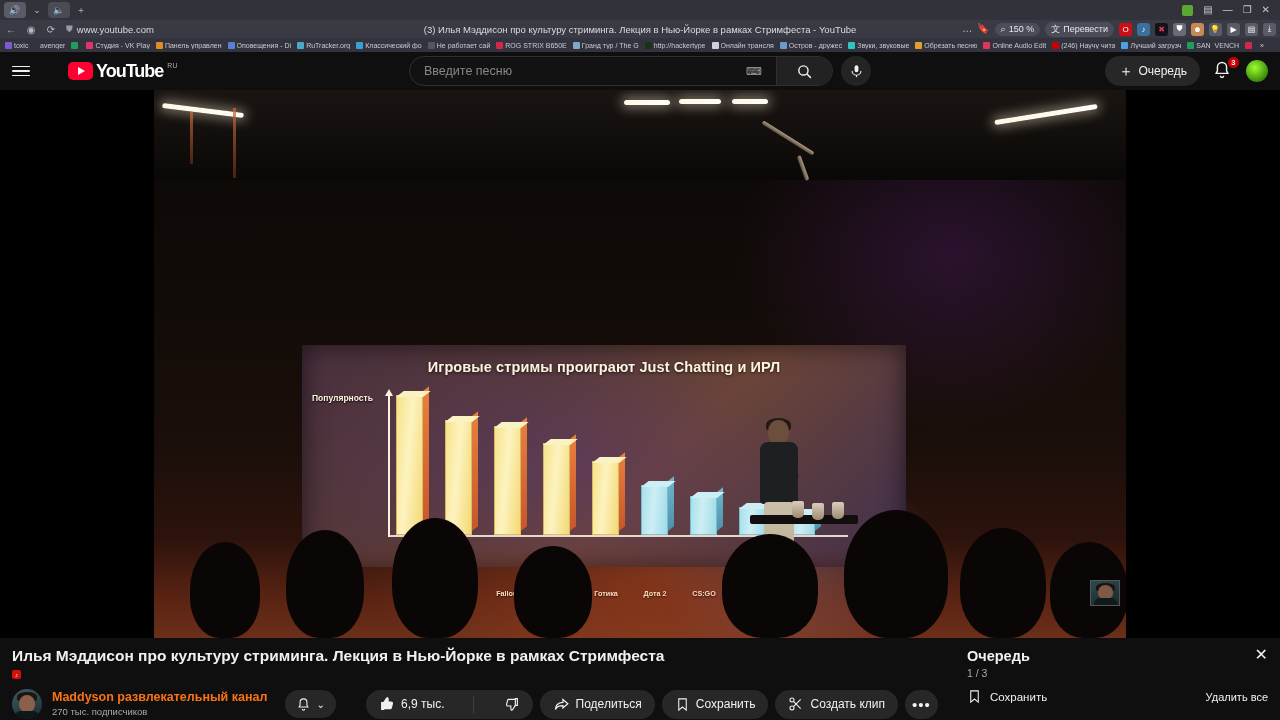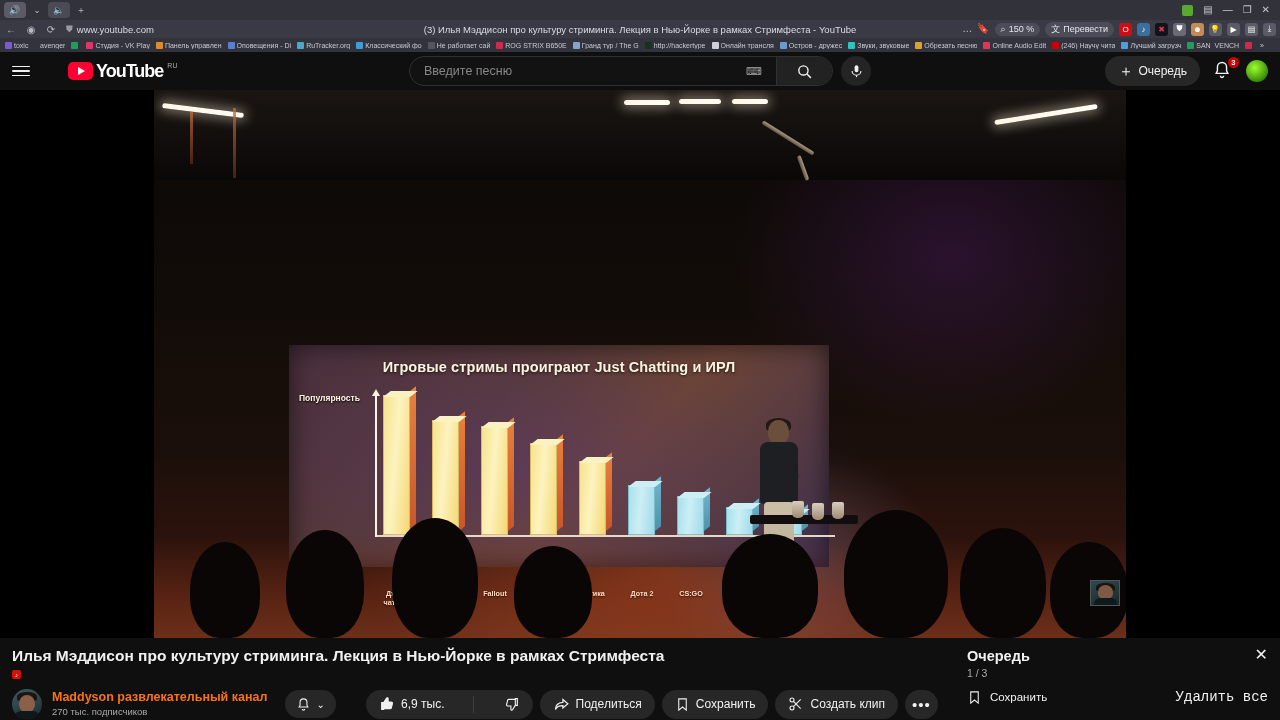--- a/index.html
+++ b/index.html
@@ -170,21 +170,21 @@
     position: absolute; width: 3px; background: linear-gradient(180deg, #c86a3a, #5a2a16);
     opacity: .75;
   }
   .pipe {
     position: absolute; height: 4px; border-radius: 2px;
     background: linear-gradient(180deg, #c9b59a, #6b5c47); opacity: .85;
   }
 
   
   .slide {
-    position: absolute; left: 135px; top: 255px; width: 540px; height: 222px;
+    position: absolute; left: 148px; top: 255px; width: 604px; height: 222px;
     background:
       radial-gradient(ellipse 340px 170px at 42% 55%, rgba(90,55,110,0.55), transparent 72%),
       linear-gradient(135deg, #4a3040 0%, #573a3a 35%, #6b4438 58%, #40304e 100%);
     box-shadow: 0 0 26px rgba(0,0,0,.6) inset;
   }
   .slide-title {
     position: absolute; left: 0; right: 0; top: 14px; text-align: center;
     font-size: 14.5px; font-weight: bold; color: #fdf4df;
     letter-spacing: .1px; text-shadow: 0 1px 3px rgba(0,0,0,.7);
   }
@@ -335,21 +335,21 @@
   .queue {
     width: 328px; background: #0f0f0f; padding: 10px 12px 0 14px;
     border-left: 1px solid #0f0f0f;
   }
   .q-head { display: flex; align-items: flex-start; }
   .q-title { font-size: 14.5px; font-weight: bold; color: #f1f1f1; }
   .q-count { font-size: 10.5px; color: #aaa; margin-top: 3px; }
   .q-close { margin-left: auto; font-size: 16px; color: #f1f1f1; line-height: 14px; }
   .q-row { display: flex; align-items: center; margin-top: 10px; }
   .q-save { display: flex; align-items: center; gap: 8px; font-size: 11.5px; color: #f1f1f1; }
-  .q-clear { margin-left: auto; font-size: 14px; color: #f1f1f1; font-family: Liberation Mono, monospace; }
+  .q-clear { margin-left: auto; font-size: 11px; color: #f1f1f1; }
 
   svg { display: block; }
 </style>
 </head>
 <body>
 
 <div class="browser-tabstrip">
   <div class="tab-pill active">
     <span>🔊</span>
   </div>

